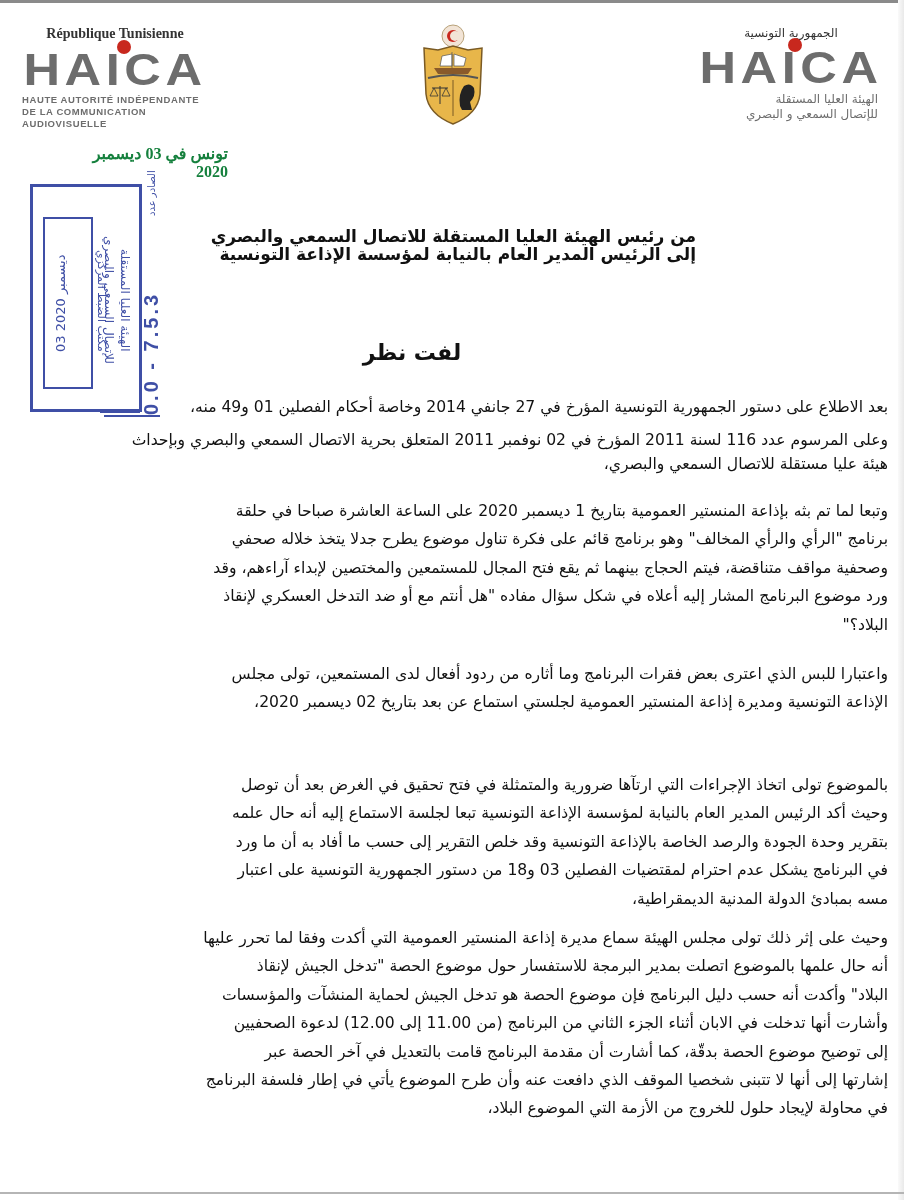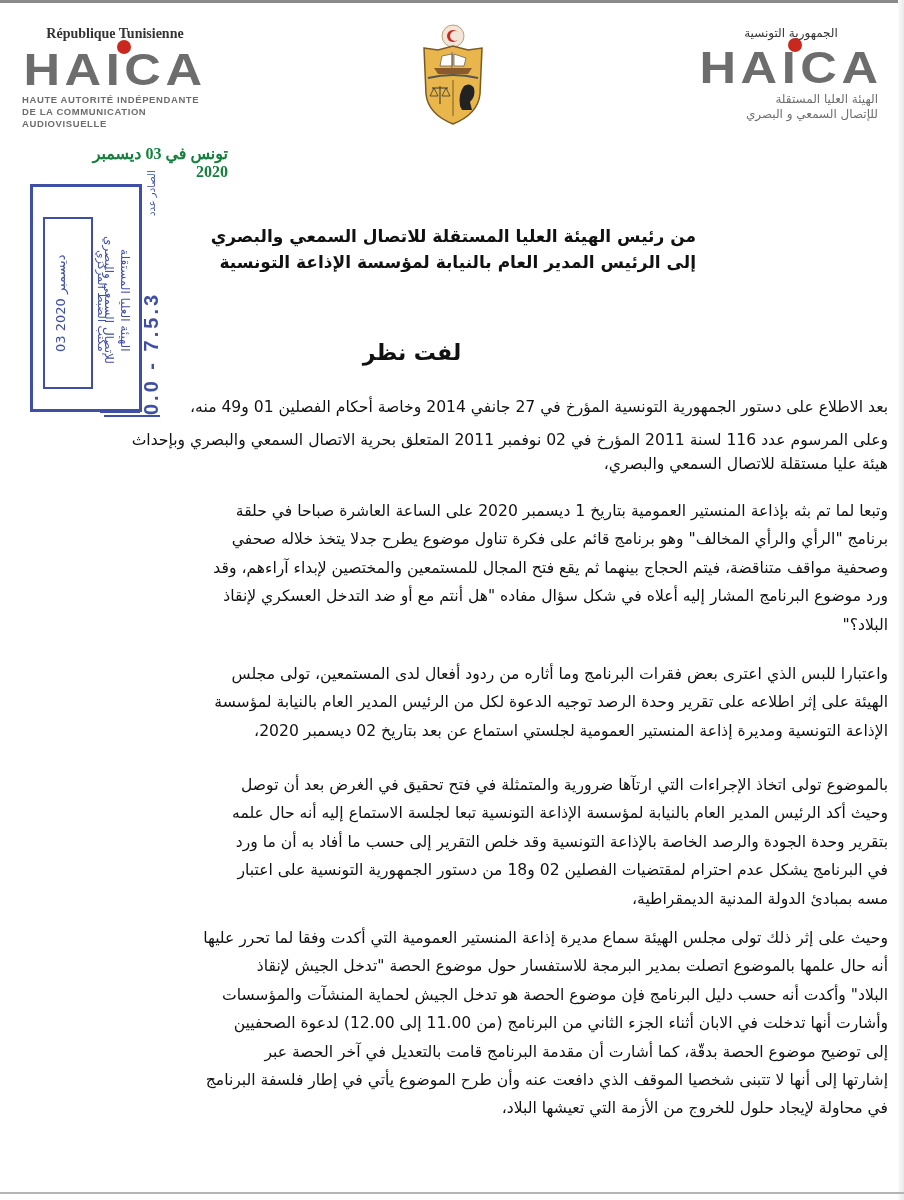--- a/index.html
+++ b/index.html
@@ -33,21 +33,21 @@
     .stamp-vert { position: absolute; writing-mode: vertical-rl; color: #3f4fa6; white-space: nowrap; font-family: "DejaVu Sans", sans-serif; }
     .stamp-org { right: 6px; top: 10px; font-size: 12px; line-height: 16px; height: 206px; text-align: center; }
     .stamp-date { left: 20px; top: 38px; font-size: 13px; height: 156px; text-align: center; transform: rotate(180deg); }
     .stamp-office { left: 62px; top: 8px; font-size: 11px; height: 212px; text-align: center; }
     .stamp-number { position: absolute; left: 140px; top: 215px; writing-mode: vertical-rl; transform: rotate(180deg); color: #3f4fa6; font-family: "Liberation Sans", sans-serif; font-weight: bold; font-size: 20px; letter-spacing: 3px; white-space: nowrap; height: 200px; text-align: left; }
     .stamp-num-label { position: absolute; left: 146px; top: 186px; writing-mode: vertical-rl; transform: rotate(180deg); color: #3f4fa6; font-size: 10px; white-space: nowrap; height: 30px; }
     .stamp-ext-line { position: absolute; left: 100px; top: 411px; width: 40px; height: 2px; background: #3f4fa6; }
 
     .addr { position: absolute; right: 208px; font-family: "DejaVu Sans", sans-serif; font-weight: bold; font-size: 17px; direction: rtl; text-align: right; white-space: nowrap; color: #111; }
     .addr-from { top: 226px; }
-    .addr-to { top: 252px; }
+    .addr-to { top: 244px; }
 
     .subject { position: absolute; left: 352px; top: 340px; width: 120px; text-align: center; font-family: "DejaVu Sans", sans-serif; font-weight: bold; font-size: 22px; direction: rtl; color: #111; }
 
     .body-text { position: absolute; left: 104px; width: 784px; direction: rtl; text-align: justify; text-align-last: right; font-family: "DejaVu Sans", sans-serif; font-size: 15.6px; line-height: 28.4px; color: #111; }
     .para-1 { top: 395px; line-height: 24px; }
     .para-2 { top: 428px; line-height: 24px; }
     .para-3 { top: 497px; }
     .para-4 { top: 660px; }
     .para-5 { top: 771px; }
     .para-6 { top: 924px; }
@@ -131,33 +131,32 @@
 <div class="body-text para-3">
   <span class="line">وتبعا لما تم بثه بإذاعة المنستير العمومية بتاريخ 1 ديسمبر 2020 على الساعة العاشرة صباحا في حلقة</span>
   <span class="line">برنامج "الرأي والرأي المخالف" وهو برنامج قائم على فكرة تناول موضوع يطرح جدلا يتخذ خلاله صحفي</span>
   <span class="line">وصحفية مواقف متناقضة، فيتم الحجاج بينهما ثم يقع فتح المجال للمستمعين والمختصين لإبداء آراءهم، وقد</span>
   <span class="line">ورد موضوع البرنامج المشار إليه أعلاه في شكل سؤال مفاده "هل أنتم مع أو ضد التدخل العسكري لإنقاذ</span>
   <span class="line">البلاد؟"</span>
 </div>
 
 <div class="body-text para-4">
   <span class="line">واعتبارا للبس الذي اعترى بعض فقرات البرنامج وما أثاره من ردود أفعال لدى المستمعين، تولى مجلس</span>
-  <span class="line">الهيئة على إثر اطلاعه على تقرير وحدة الرصد توجيه الدعوة لكل من الرئيس المدير العام بالنيابة لمؤسسة</span>
   <span class="line">الإذاعة التونسية ومديرة إذاعة المنستير العمومية لجلستي استماع عن بعد بتاريخ 02 ديسمبر 2020،</span>
 </div>
 
 <div class="body-text para-5">
   <span class="line">بالموضوع تولى اتخاذ الإجراءات التي ارتآها ضرورية والمتمثلة في فتح تحقيق في الغرض بعد أن توصل</span>
   <span class="line">وحيث أكد الرئيس المدير العام بالنيابة لمؤسسة الإذاعة التونسية تبعا لجلسة الاستماع إليه أنه حال علمه</span>
   <span class="line">بتقرير وحدة الجودة والرصد الخاصة بالإذاعة التونسية وقد خلص التقرير إلى حسب ما أفاد به أن ما ورد</span>
-  <span class="line">في البرنامج يشكل عدم احترام لمقتضيات الفصلين 02 و18 من دستور الجمهورية التونسية على اعتبار</span>
+  <span class="line">في البرنامج يشكل عدم احترام لمقتضيات الفصلين 03 و18 من دستور الجمهورية التونسية على اعتبار</span>
   <span class="line">مسه بمبادئ الدولة المدنية الديمقراطية،</span>
 </div>
 
 <div class="body-text para-6">
   <span class="line">وحيث على إثر ذلك تولى مجلس الهيئة سماع مديرة إذاعة المنستير العمومية التي أكدت وفقا لما تحرر عليها</span>
   <span class="line">أنه حال علمها بالموضوع اتصلت بمدير البرمجة للاستفسار حول موضوع الحصة "تدخل الجيش لإنقاذ</span>
   <span class="line">البلاد" وأكدت أنه حسب دليل البرنامج فإن موضوع الحصة هو تدخل الجيش لحماية المنشآت والمؤسسات</span>
   <span class="line">وأشارت أنها تدخلت في الابان أثناء الجزء الثاني من البرنامج (من 11.00 إلى 12.00) لدعوة الصحفيين</span>
   <span class="line">إلى توضيح موضوع الحصة بدقّة، كما أشارت أن مقدمة البرنامج قامت بالتعديل في آخر الحصة عبر</span>
   <span class="line">إشارتها إلى أنها لا تتبنى شخصيا الموقف الذي دافعت عنه وأن طرح الموضوع يأتي في إطار فلسفة البرنامج</span>
-  <span class="line">في محاولة لإيجاد حلول للخروج من الأزمة التي تعيشها البلاد،</span>
+  <span class="line">في محاولة لإيجاد حلول للخروج من الأزمة التي الموضوع البلاد،</span>
 </div>
 
 </body></html>

